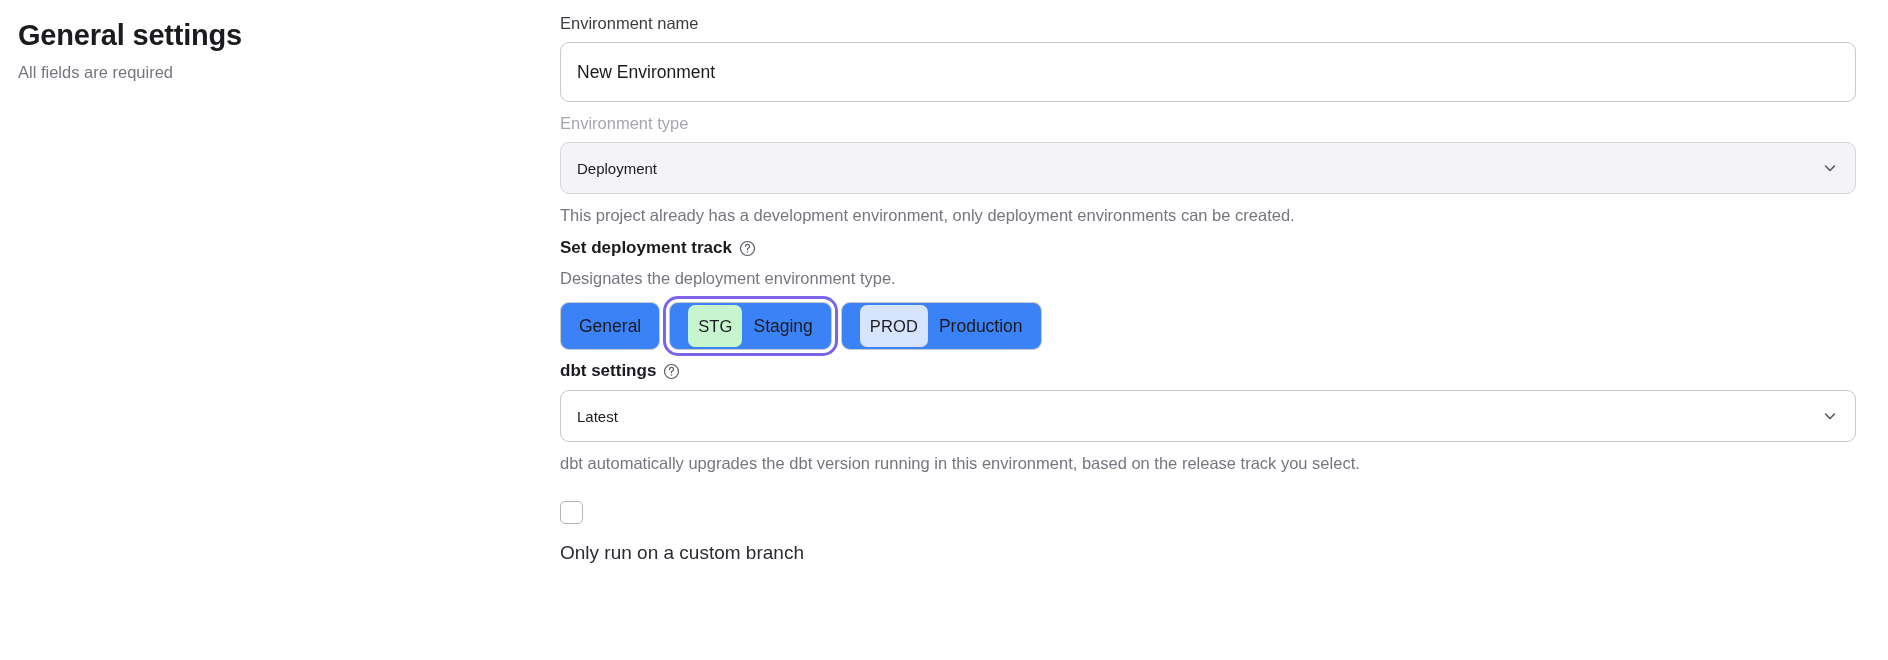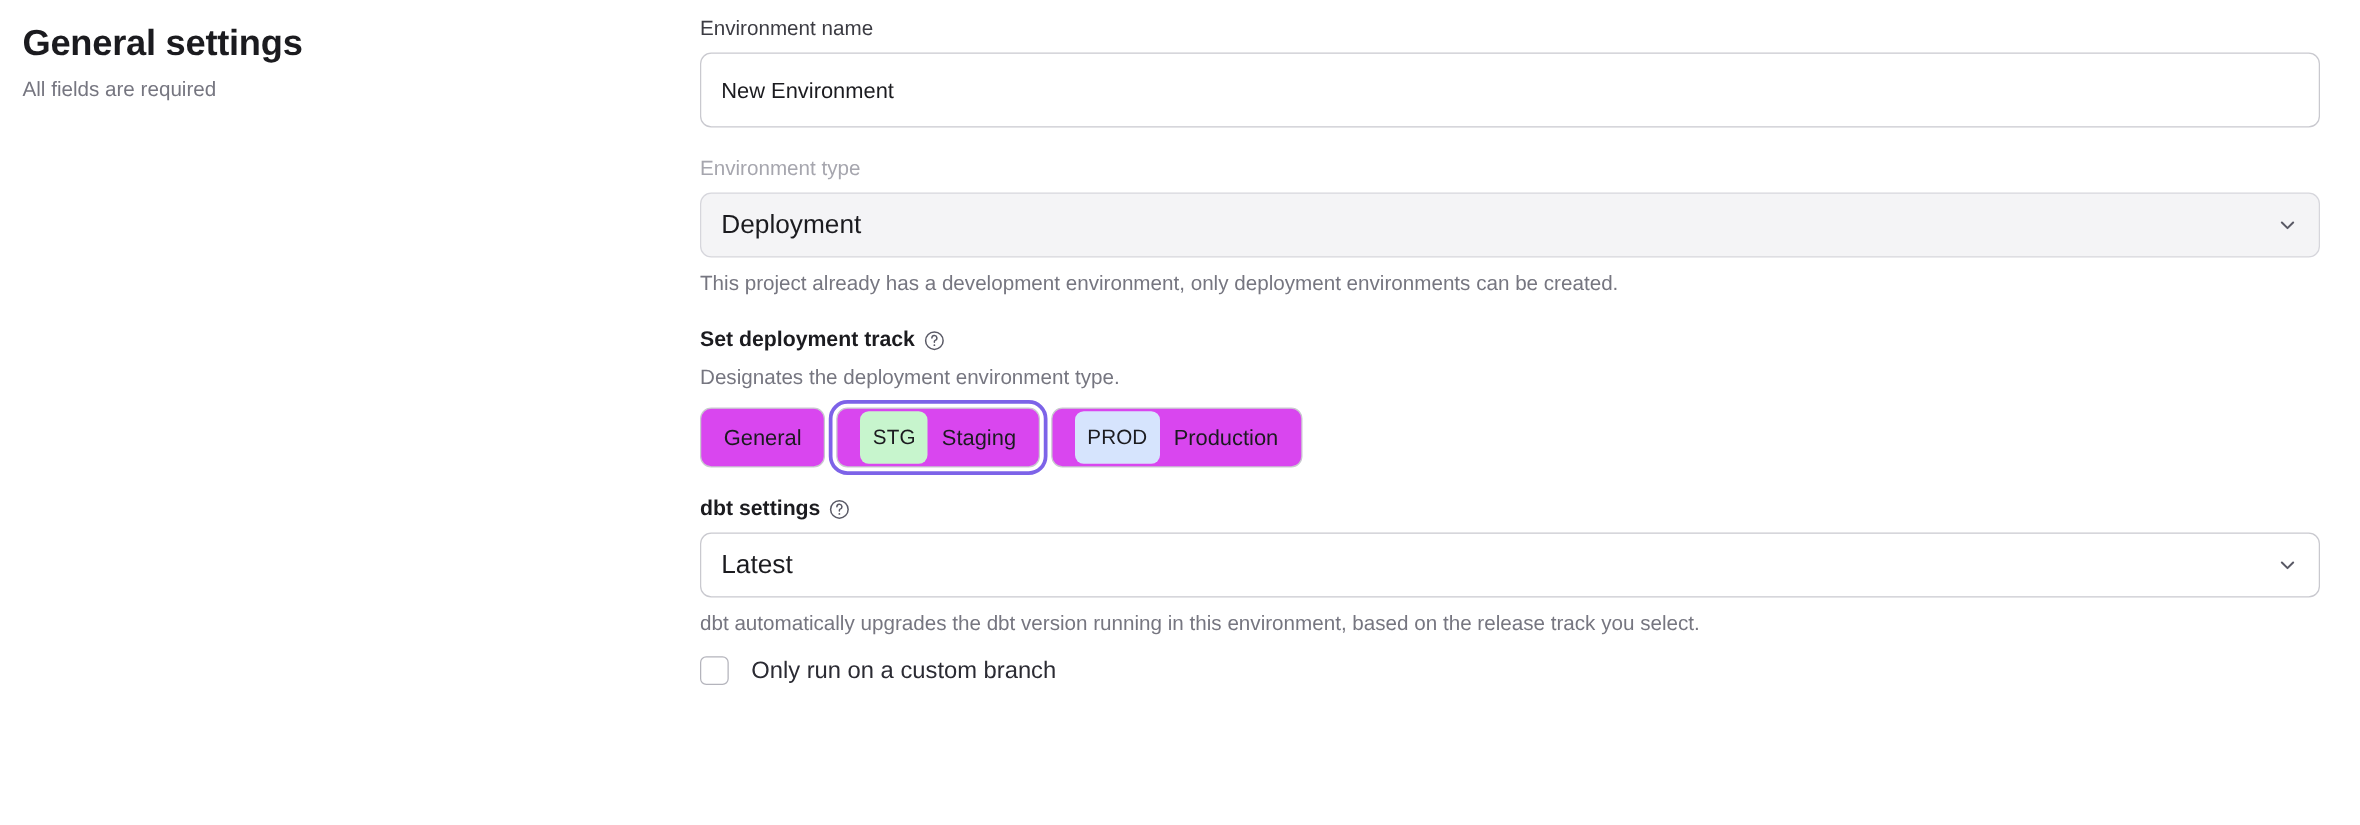--- a/index.html
+++ b/index.html
@@ -97,21 +97,21 @@
     display: flex;
     align-items: center;
     justify-content: space-between;
     width: 100%;
     height: 52px;
     margin-top: 8px;
     padding: 0 16px;
     border: 1px solid #c9c9cf;
     border-radius: 9px;
     background: #ffffff;
-    font-size: 21px;
+    font-size: 15px;
     color: #1b1b1f;
   }
   .select-box.disabled {
     background: #f4f4f6;
     border-color: #d6d6dc;
   }
   .select-box .chevron {
     display: inline-flex;
     align-items: center;
     justify-content: center;
@@ -129,21 +129,21 @@
     margin-top: 12px;
   }
   .seg-btn {
     display: flex;
     align-items: center;
     gap: 11px;
     height: 48px;
     padding: 0 18px;
     border: 1px solid #c9c9cf;
     border-radius: 9px;
-    background: #d946ef;
+    background: #3b82f6;
     font-size: 17.5px;
     color: #1b1b1f;
     font-family: "Liberation Sans", sans-serif;
     cursor: pointer;
     white-space: nowrap;
   }
   .seg-btn.selected {
     outline: 3px solid #7d63e8;
     outline-offset: 3px;
     border-radius: 9px;
@@ -157,40 +157,41 @@
     border-radius: 7px;
     font-size: 16.5px;
     font-weight: 400;
     color: #1b1b1f;
     letter-spacing: 0.1px;
   }
 
   
   .check-row {
     display: flex;
-    align-items: flex-end;
+    align-items: flex-start;
     gap: 18px;
-    margin-top: 14px;
+    margin-top: 26px;
+    flex-direction: column;
   }
   .checkbox {
     width: 23px;
     height: 23px;
     border: 1px solid #b4b4bc;
     border-radius: 5px;
     background: #ffffff;
     flex: none;
     cursor: pointer;
   }
   .check-label {
     font-size: 19px;
     color: #2b2b33;
     cursor: pointer;
   }
   .mt-helper  { margin-top: 10px; }
-  .mt-section { margin-top: 22px; }
+  .mt-section { margin-top: 10px; }
   .mt-desc    { margin-top: 8px; }
 </style>
 </head>
 <body>
 
 <div class="page">
 
   <div class="left-col">
     <div class="page-title">General settings</div>
     <div class="page-subtitle">All fields are required</div>

